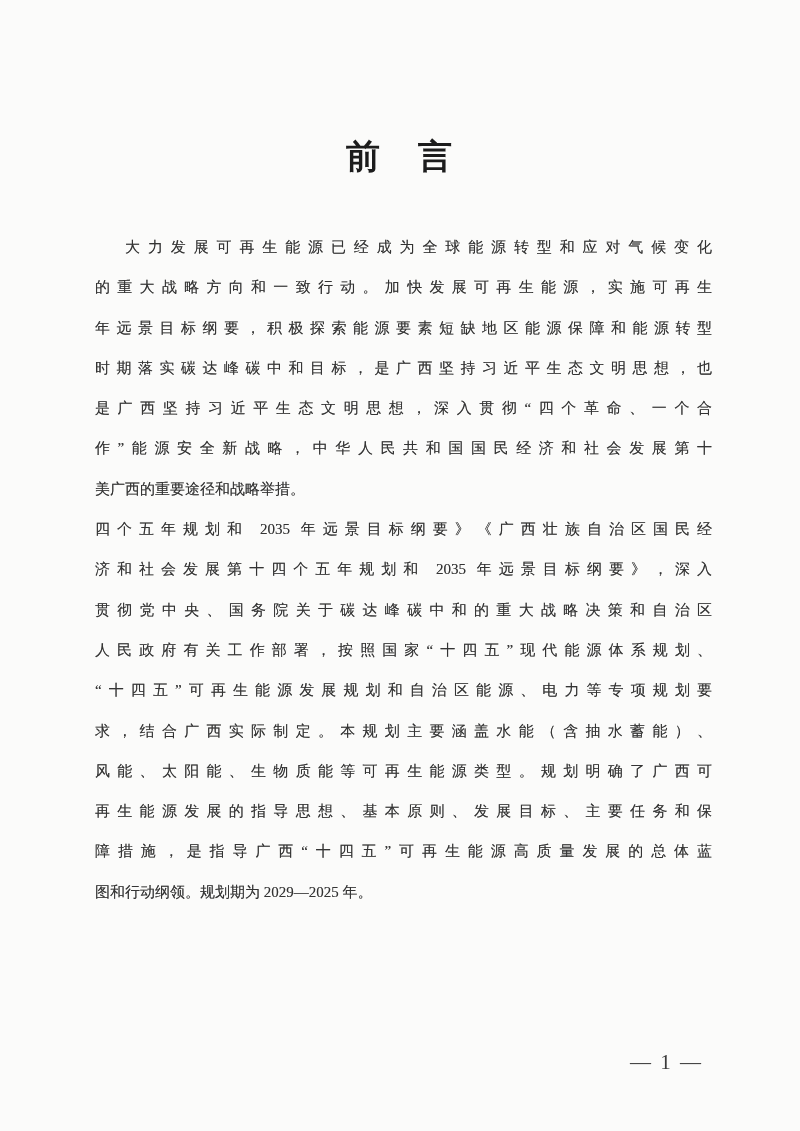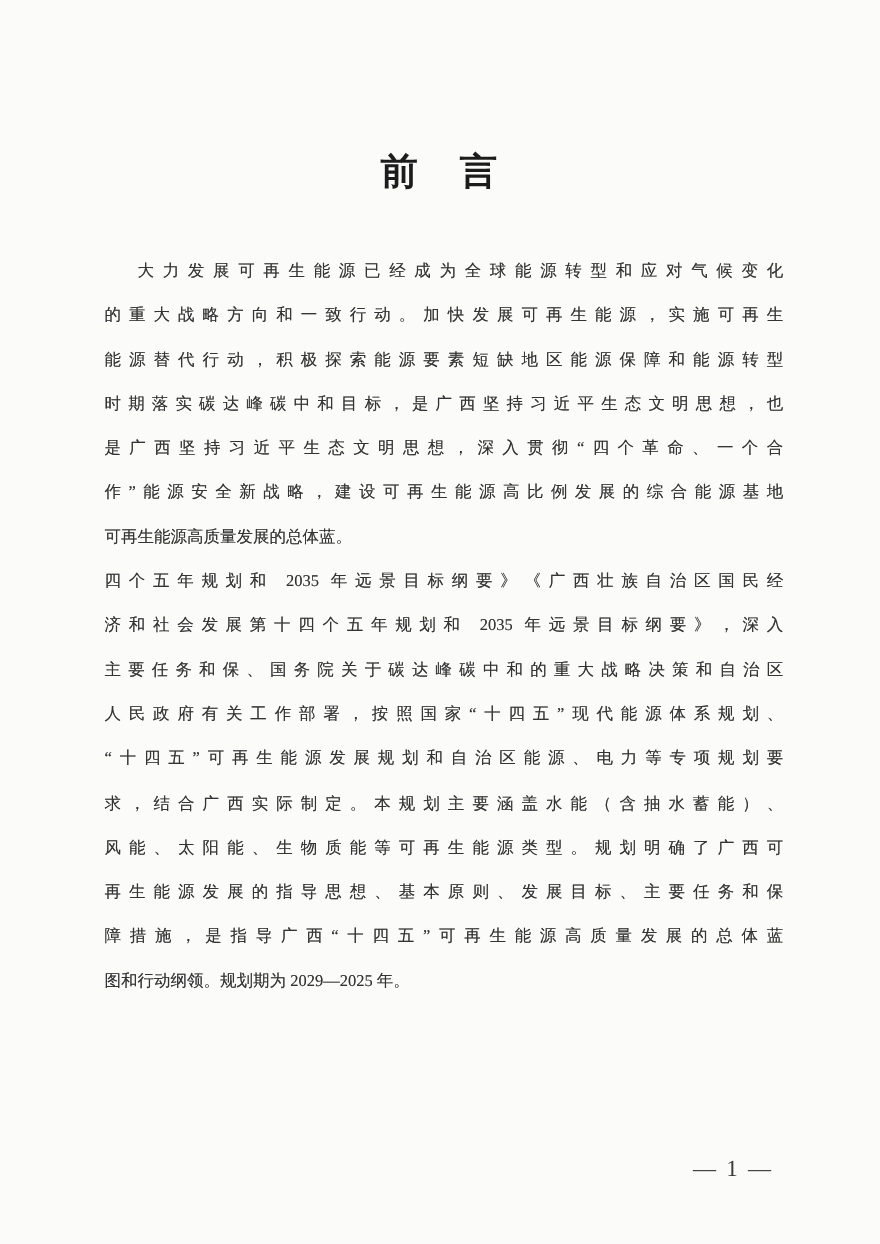--- a/index.html
+++ b/index.html
@@ -74,30 +74,30 @@
 <body>
 
 <div class="page">
 
   <div class="doc-title">前　言</div>
 
   <div class="doc-body">
       <div class="paragraph">
         <div class="line first">大力发展可再生能源已经成为全球能源转型和应对气候变化</div>
         <div class="line">的重大战略方向和一致行动。加快发展可再生能源，实施可再生</div>
-        <div class="line">能源替代行动，积极探索能源要素短缺地区能源保障和能源转型</div>
+        <div class="line">年远景目标纲要，积极探索能源要素短缺地区能源保障和能源转型</div>
         <div class="line">时期落实碳达峰碳中和目标，是广西坚持习近平生态文明思想，也</div>
         <div class="line">是广西坚持习近平生态文明思想，深入贯彻“四个革命、一个合</div>
-        <div class="line">作”能源安全新战略，建设可再生能源高比例发展的综合能源基地</div>
-        <div class="line last">可再生能源高质量发展的总体蓝。</div>
+        <div class="line">作”能源安全新战略，中华人民共和国国民经济和社会发展第十</div>
+        <div class="line last">美广西的重要途径和战略举措。</div>
       </div>
       <div class="paragraph">
         <div class="line">四个五年规划和 2035 年远景目标纲要》《广西壮族自治区国民经</div>
         <div class="line">济和社会发展第十四个五年规划和 2035 年远景目标纲要》，深入</div>
-        <div class="line">主要任务和保、国务院关于碳达峰碳中和的重大战略决策和自治区</div>
+        <div class="line">贯彻党中央、国务院关于碳达峰碳中和的重大战略决策和自治区</div>
         <div class="line">人民政府有关工作部署，按照国家“十四五”现代能源体系规划、</div>
         <div class="line">“十四五”可再生能源发展规划和自治区能源、电力等专项规划要</div>
         <div class="line">求，结合广西实际制定。本规划主要涵盖水能（含抽水蓄能）、</div>
         <div class="line">风能、太阳能、生物质能等可再生能源类型。规划明确了广西可</div>
         <div class="line">再生能源发展的指导思想、基本原则、发展目标、主要任务和保</div>
         <div class="line">障措施，是指导广西“十四五”可再生能源高质量发展的总体蓝</div>
         <div class="line last">图和行动纲领。规划期为 2029—2025 年。</div>
       </div>
     </div>
 

